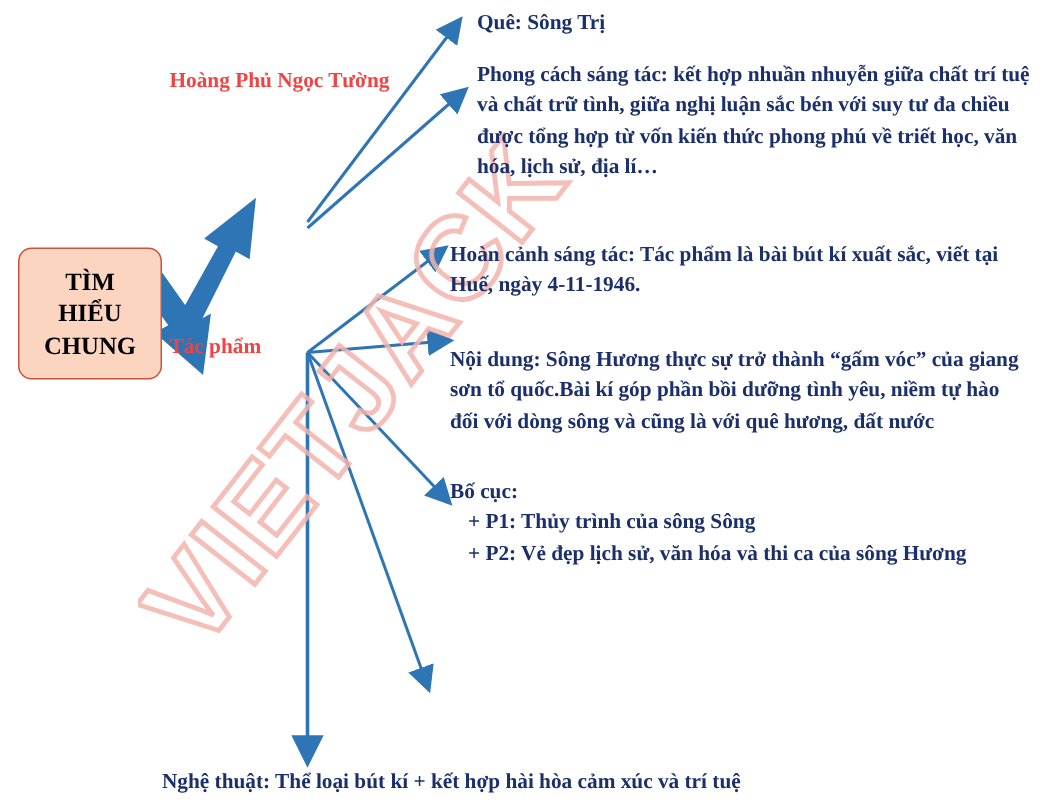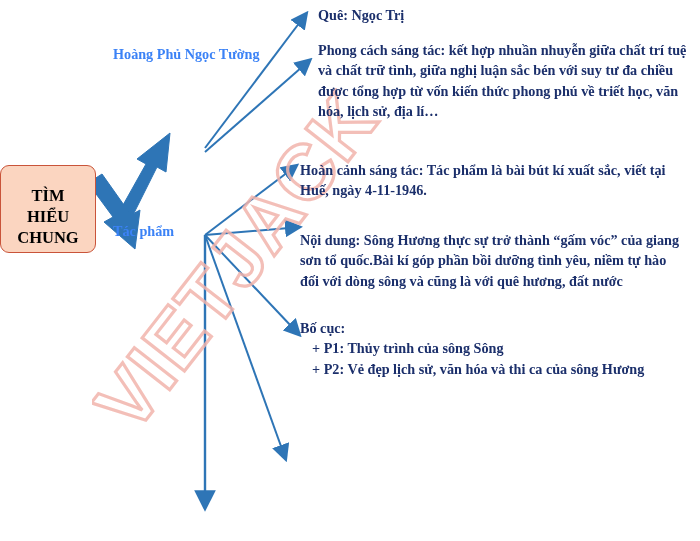--- a/index.html
+++ b/index.html
@@ -44,21 +44,21 @@
     line-height: 1.28;
     text-align: center;
     display: flex;
     flex-direction: column;
     align-items: center;
     justify-content: center;
     padding: 4px 6px;
   }
   .lbl {
     position: absolute;
-    color: #3b82f6;
+    color: #ef4444;
     font-weight: bold;
     font-size: 14.2px;
     line-height: 1.33;
     white-space: nowrap;
   }
   .txt {
     position: absolute;
     color: #1b2f6b;
     font-weight: bold;
     font-size: 14.2px;
@@ -99,44 +99,45 @@
     <line x1="205" y1="235" x2="289" y2="228" stroke="#2e75b6" stroke-width="2" marker-end="url(#thinHead)"></line>
     <line x1="205" y1="235" x2="292" y2="327" stroke="#2e75b6" stroke-width="2" marker-end="url(#thinHead)"></line>
     <line x1="205" y1="235" x2="282" y2="449" stroke="#2e75b6" stroke-width="2" marker-end="url(#thinHead)"></line>
     <line x1="205" y1="235" x2="205" y2="495" stroke="#2e75b6" stroke-width="2.4" marker-end="url(#thinHead)"></line>
   </svg>
 
   <svg id="watermark" viewBox="0 0 330 340">
     <text x="165" y="190" transform="rotate(-52 165 190)" text-anchor="middle" font-family="Liberation Sans, sans-serif" font-size="78" font-weight="bold" fill="none" stroke="#f2b4ac" stroke-width="3.2" letter-spacing="2">VIETJACK</text>
   </svg>
 
-  <div class="node-box" style="left:0; top:165px; width:96px; height:88px;justify-content:flex-end;">
+  <div class="node-box" style="left:12px; top:165px; width:96px; height:88px;">
     <span>TÌM</span>
     <span>HIỂU</span>
     <span>CHUNG</span>
   </div>
 
   <div class="lbl" style="left:113px; top:45px;">
     <span class="hang">Hoàng Phủ</span>
     <span class="hang">Ngọc Tường</span>
   </div>
 
   <div class="lbl" style="left:113px; top:222px;">
     <span class="hang">Tác phẩm</span>
   </div>
 
-  <div class="txt" style="left:318px; top:5px; width:370px;">Quê: Ngọc Trị</div>
+  <div class="txt" style="left:318px; top:5px; width:370px;">Quê: Sông Trị</div>
 
   <div class="txt" style="left:318px; top:40px; width:372px;">Phong cách sáng tác: kết hợp nhuần nhuyễn giữa chất trí tuệ và chất trữ tình, giữa nghị luận sắc bén với suy tư đa chiều được tổng hợp từ vốn kiến thức phong phú về triết học, văn hóa, lịch sử, địa lí…</div>
 
   <div class="txt" style="left:300px; top:160px; width:380px;">Hoàn cảnh sáng tác: Tác phẩm là bài bút kí xuất sắc, viết tại Huế, ngày 4-11-1946.</div>
 
   <div class="txt" style="left:300px; top:230px; width:382px;">Nội dung: Sông Hương thực sự trở thành “gấm vóc” của giang sơn tổ quốc.Bài kí góp phần bồi dưỡng tình yêu, niềm tự hào đối với dòng sông và cũng là với quê hương, đất nước</div>
 
   <div class="txt" style="left:300px; top:318px; width:372px;">
     <span class="hang">Bố cục:</span>
     <span class="hang sub">+ P1: Thủy trình của sông Sông</span>
     <span class="hang sub">+ P2: Vẻ đẹp lịch sử, văn hóa và thi ca của sông Hương</span>
   </div>
 
 
+  <div class="txt" style="left:108px; top:511px; width:560px;">Nghệ thuật: Thể loại bút kí + kết hợp hài hòa cảm xúc và trí tuệ</div>
 
 </div>
 
 </body></html>

